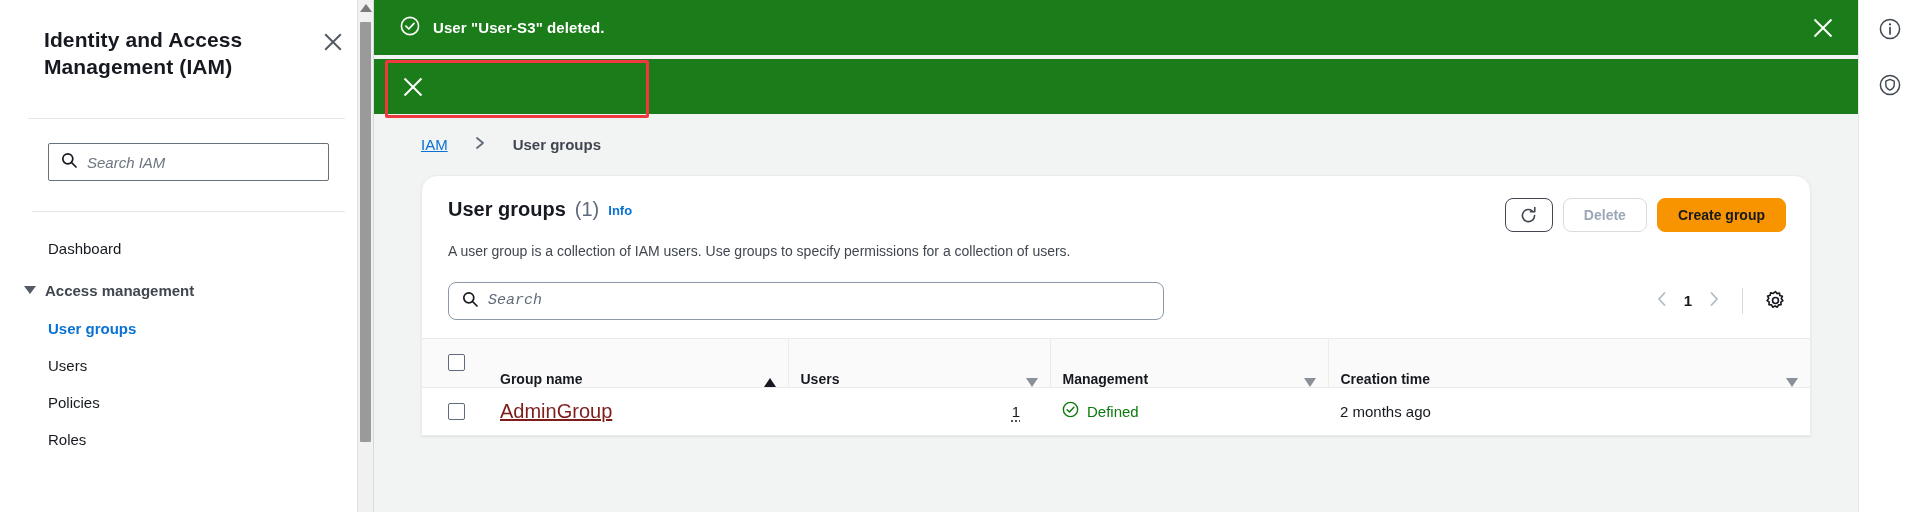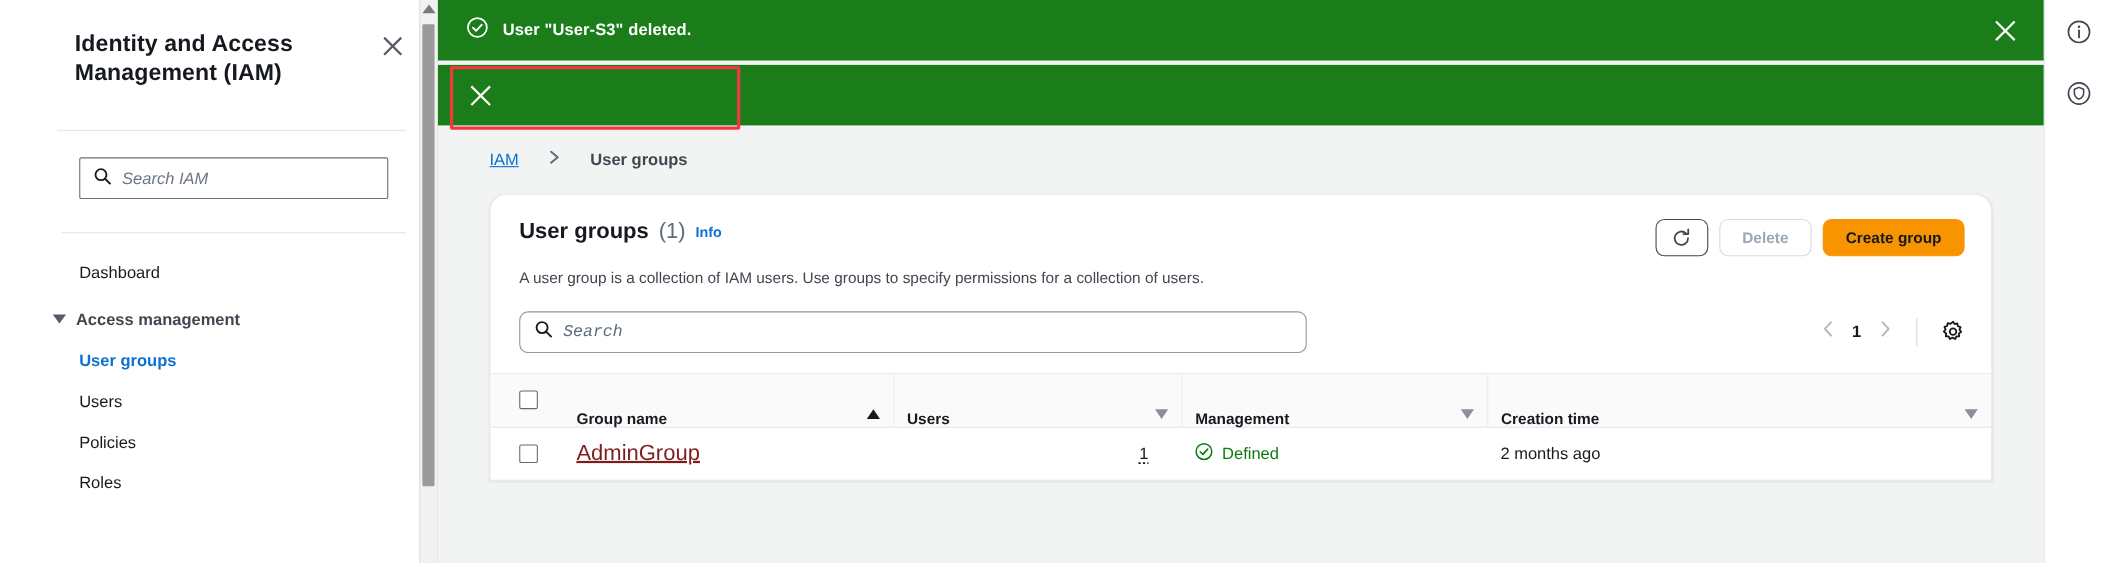--- a/index.html
+++ b/index.html
@@ -12,21 +12,20 @@
   }
   #root { position: relative; width: 1920px; height: 512px; display: flex; }
 
   
   .sidebar {
     width: 374px; height: 512px;
     background: #ffffff;
     border-right: 1px solid #d5dbdb;
     position: relative;
     flex: 0 0 374px;
-    margin-left: 24px;
   }
   .sidebar-header {
     display: flex; align-items: flex-start; justify-content: space-between;
     padding: 26px 26px 0 44px;
     height: 118px;
   }
   .sidebar-title {
     font-size: 21px; font-weight: bold; line-height: 1.3;
     color: #16191f; letter-spacing: 0.1px; max-width: 240px;
   }
@@ -209,21 +208,21 @@
     border-top: 1px solid #e9ebed;
     border-bottom: 1px solid #e9ebed;
     font-size: 14px; font-weight: bold; color: #16191f;
     text-align: left; height: 44px; padding: 0 12px; vertical-align: middle;
   }
   th.col-check { width: 66px; padding-left: 26px; }
   th.col-name  { width: 300px; }
   th.col-users { width: 262px; border-left: 1px solid #e9ebed; }
   th.col-perm  { width: 278px; border-left: 1px solid #e9ebed; }
   th.col-time  { border-left: 1px solid #e9ebed; }
-  .th-inner { display: flex; align-items: flex-start; justify-content: space-between; margin-top: 32px; }
+  .th-inner { display: flex; align-items: flex-end; justify-content: space-between; margin-top: 32px; }
   .sort-asc {
     width: 0; height: 0; border-left: 6px solid transparent;
     border-right: 6px solid transparent; border-bottom: 9px solid #16191f;
   }
   .sort-none {
     width: 0; height: 0; border-left: 6px solid transparent;
     border-right: 6px solid transparent; border-top: 9px solid #8a9099;
   }
   tbody td {
     height: 48px; padding: 0 12px; font-size: 15px; color: #16191f;

